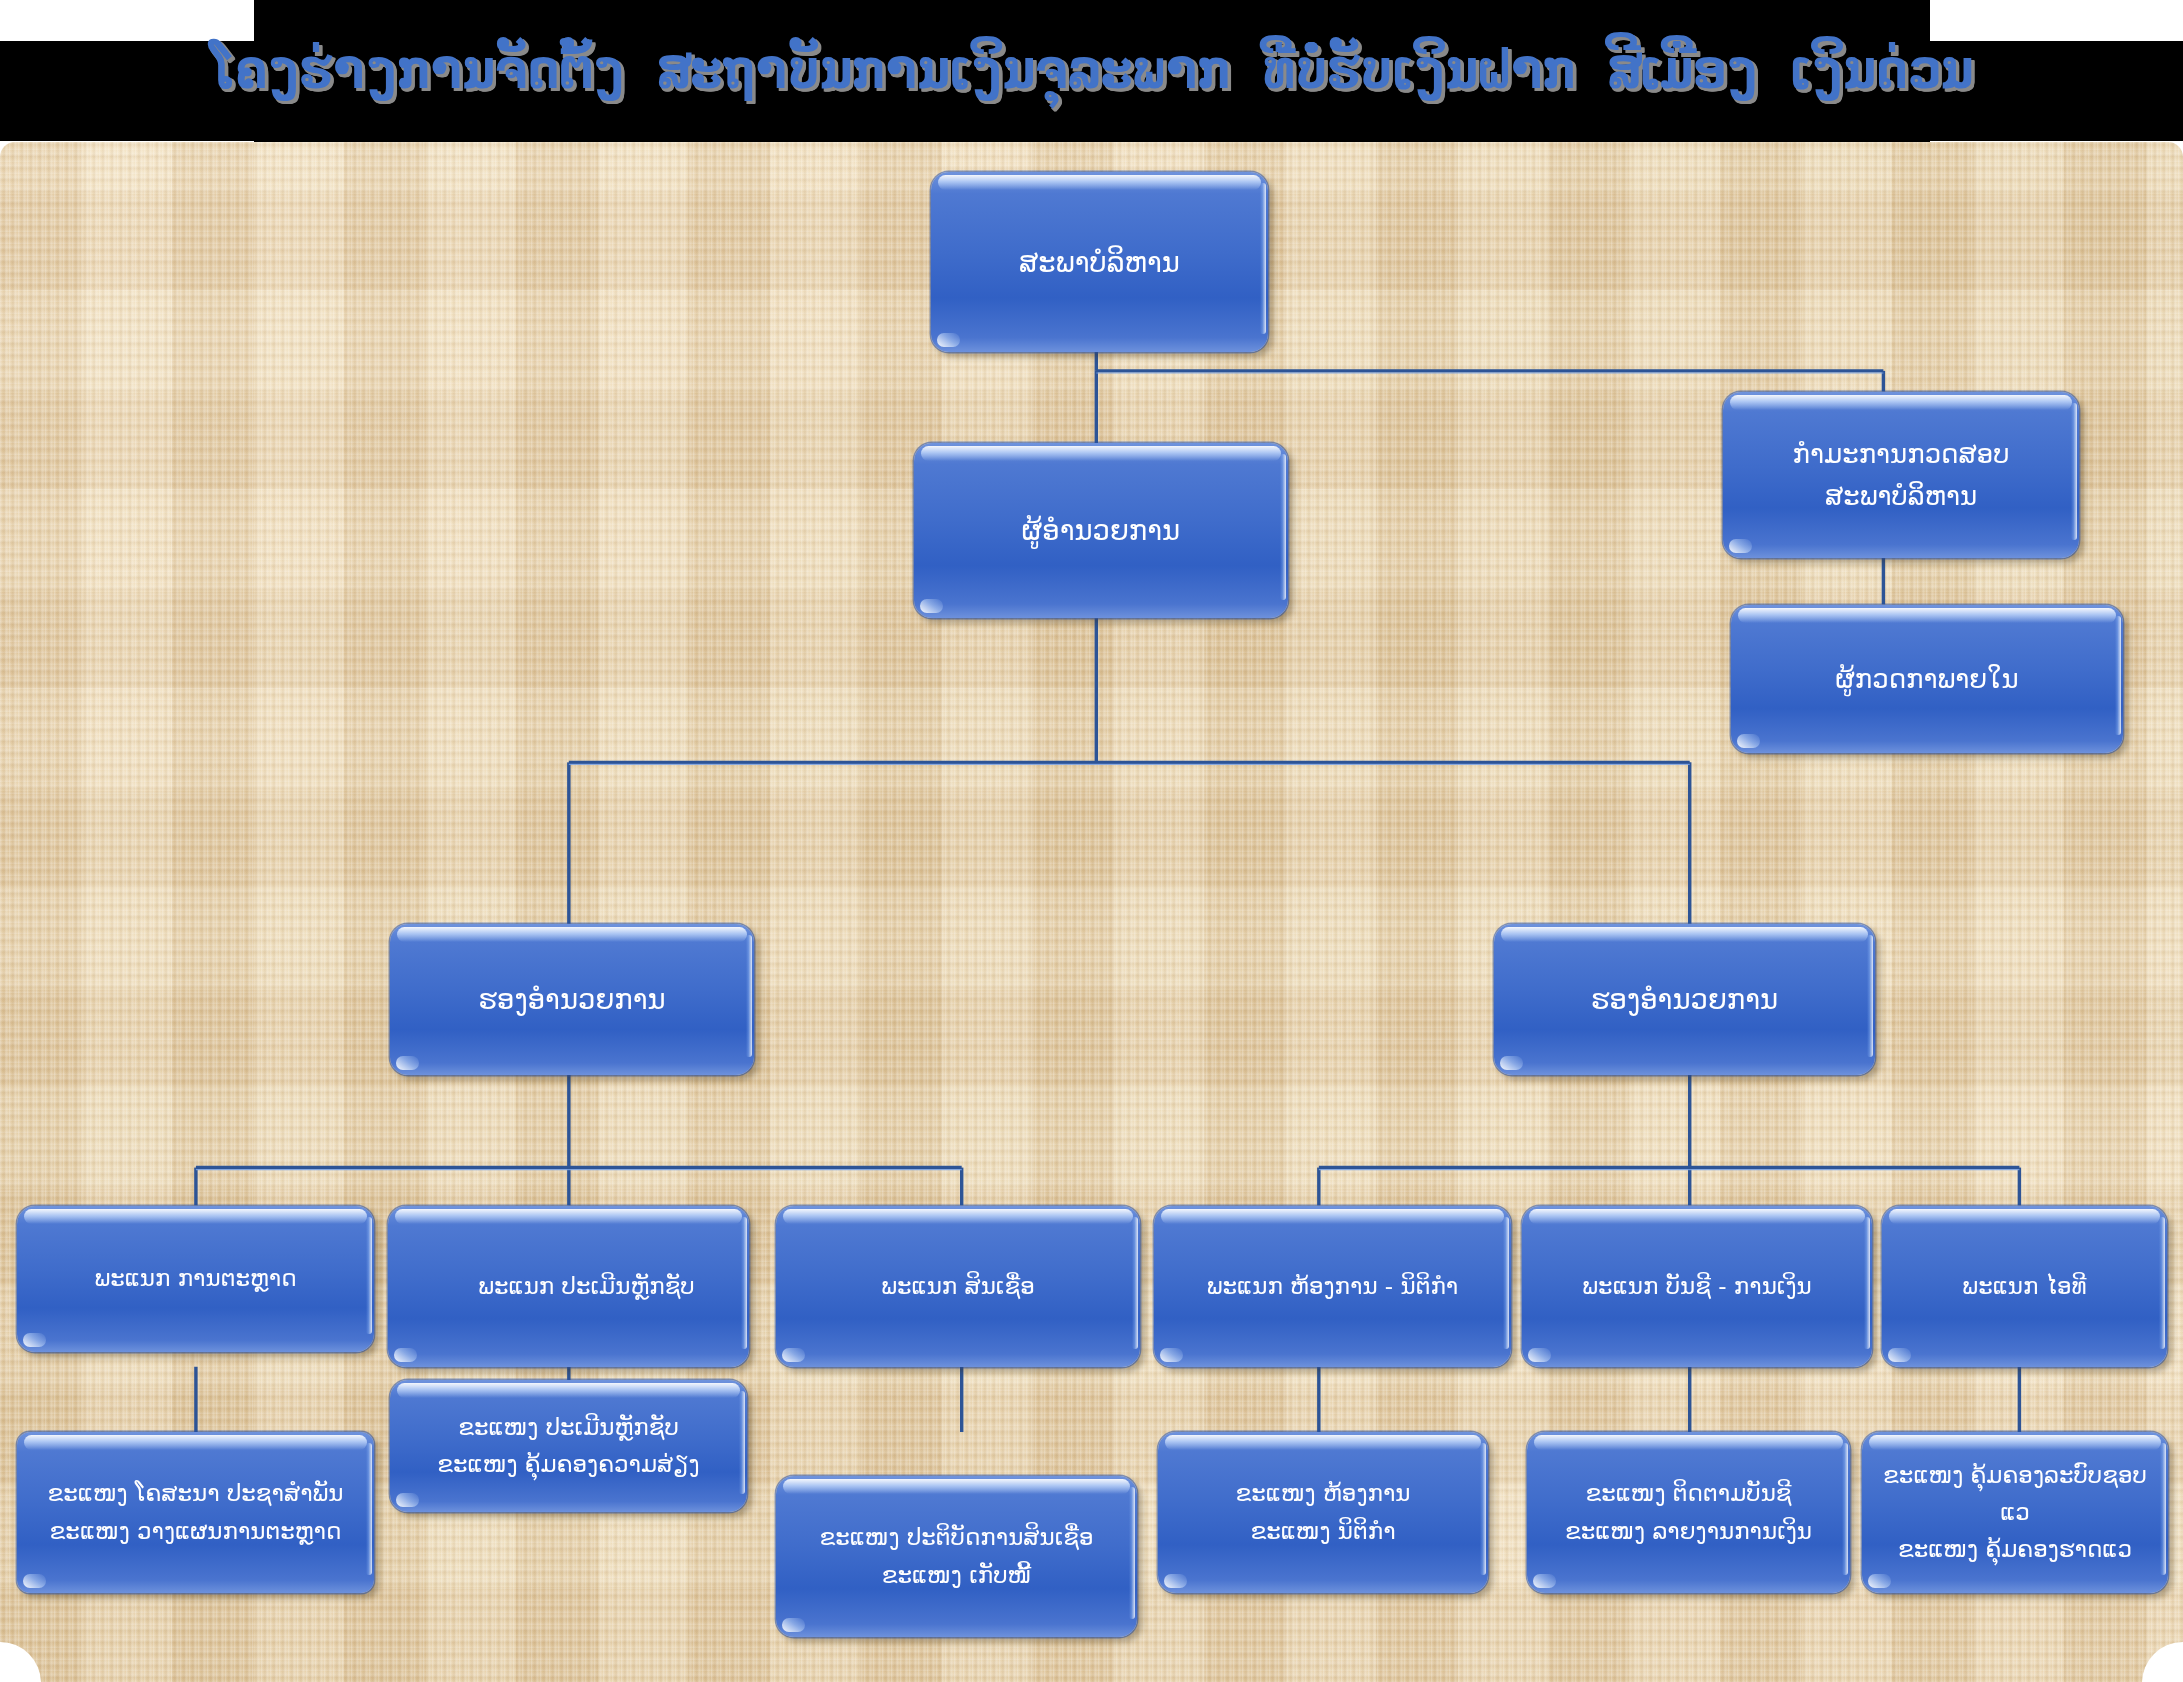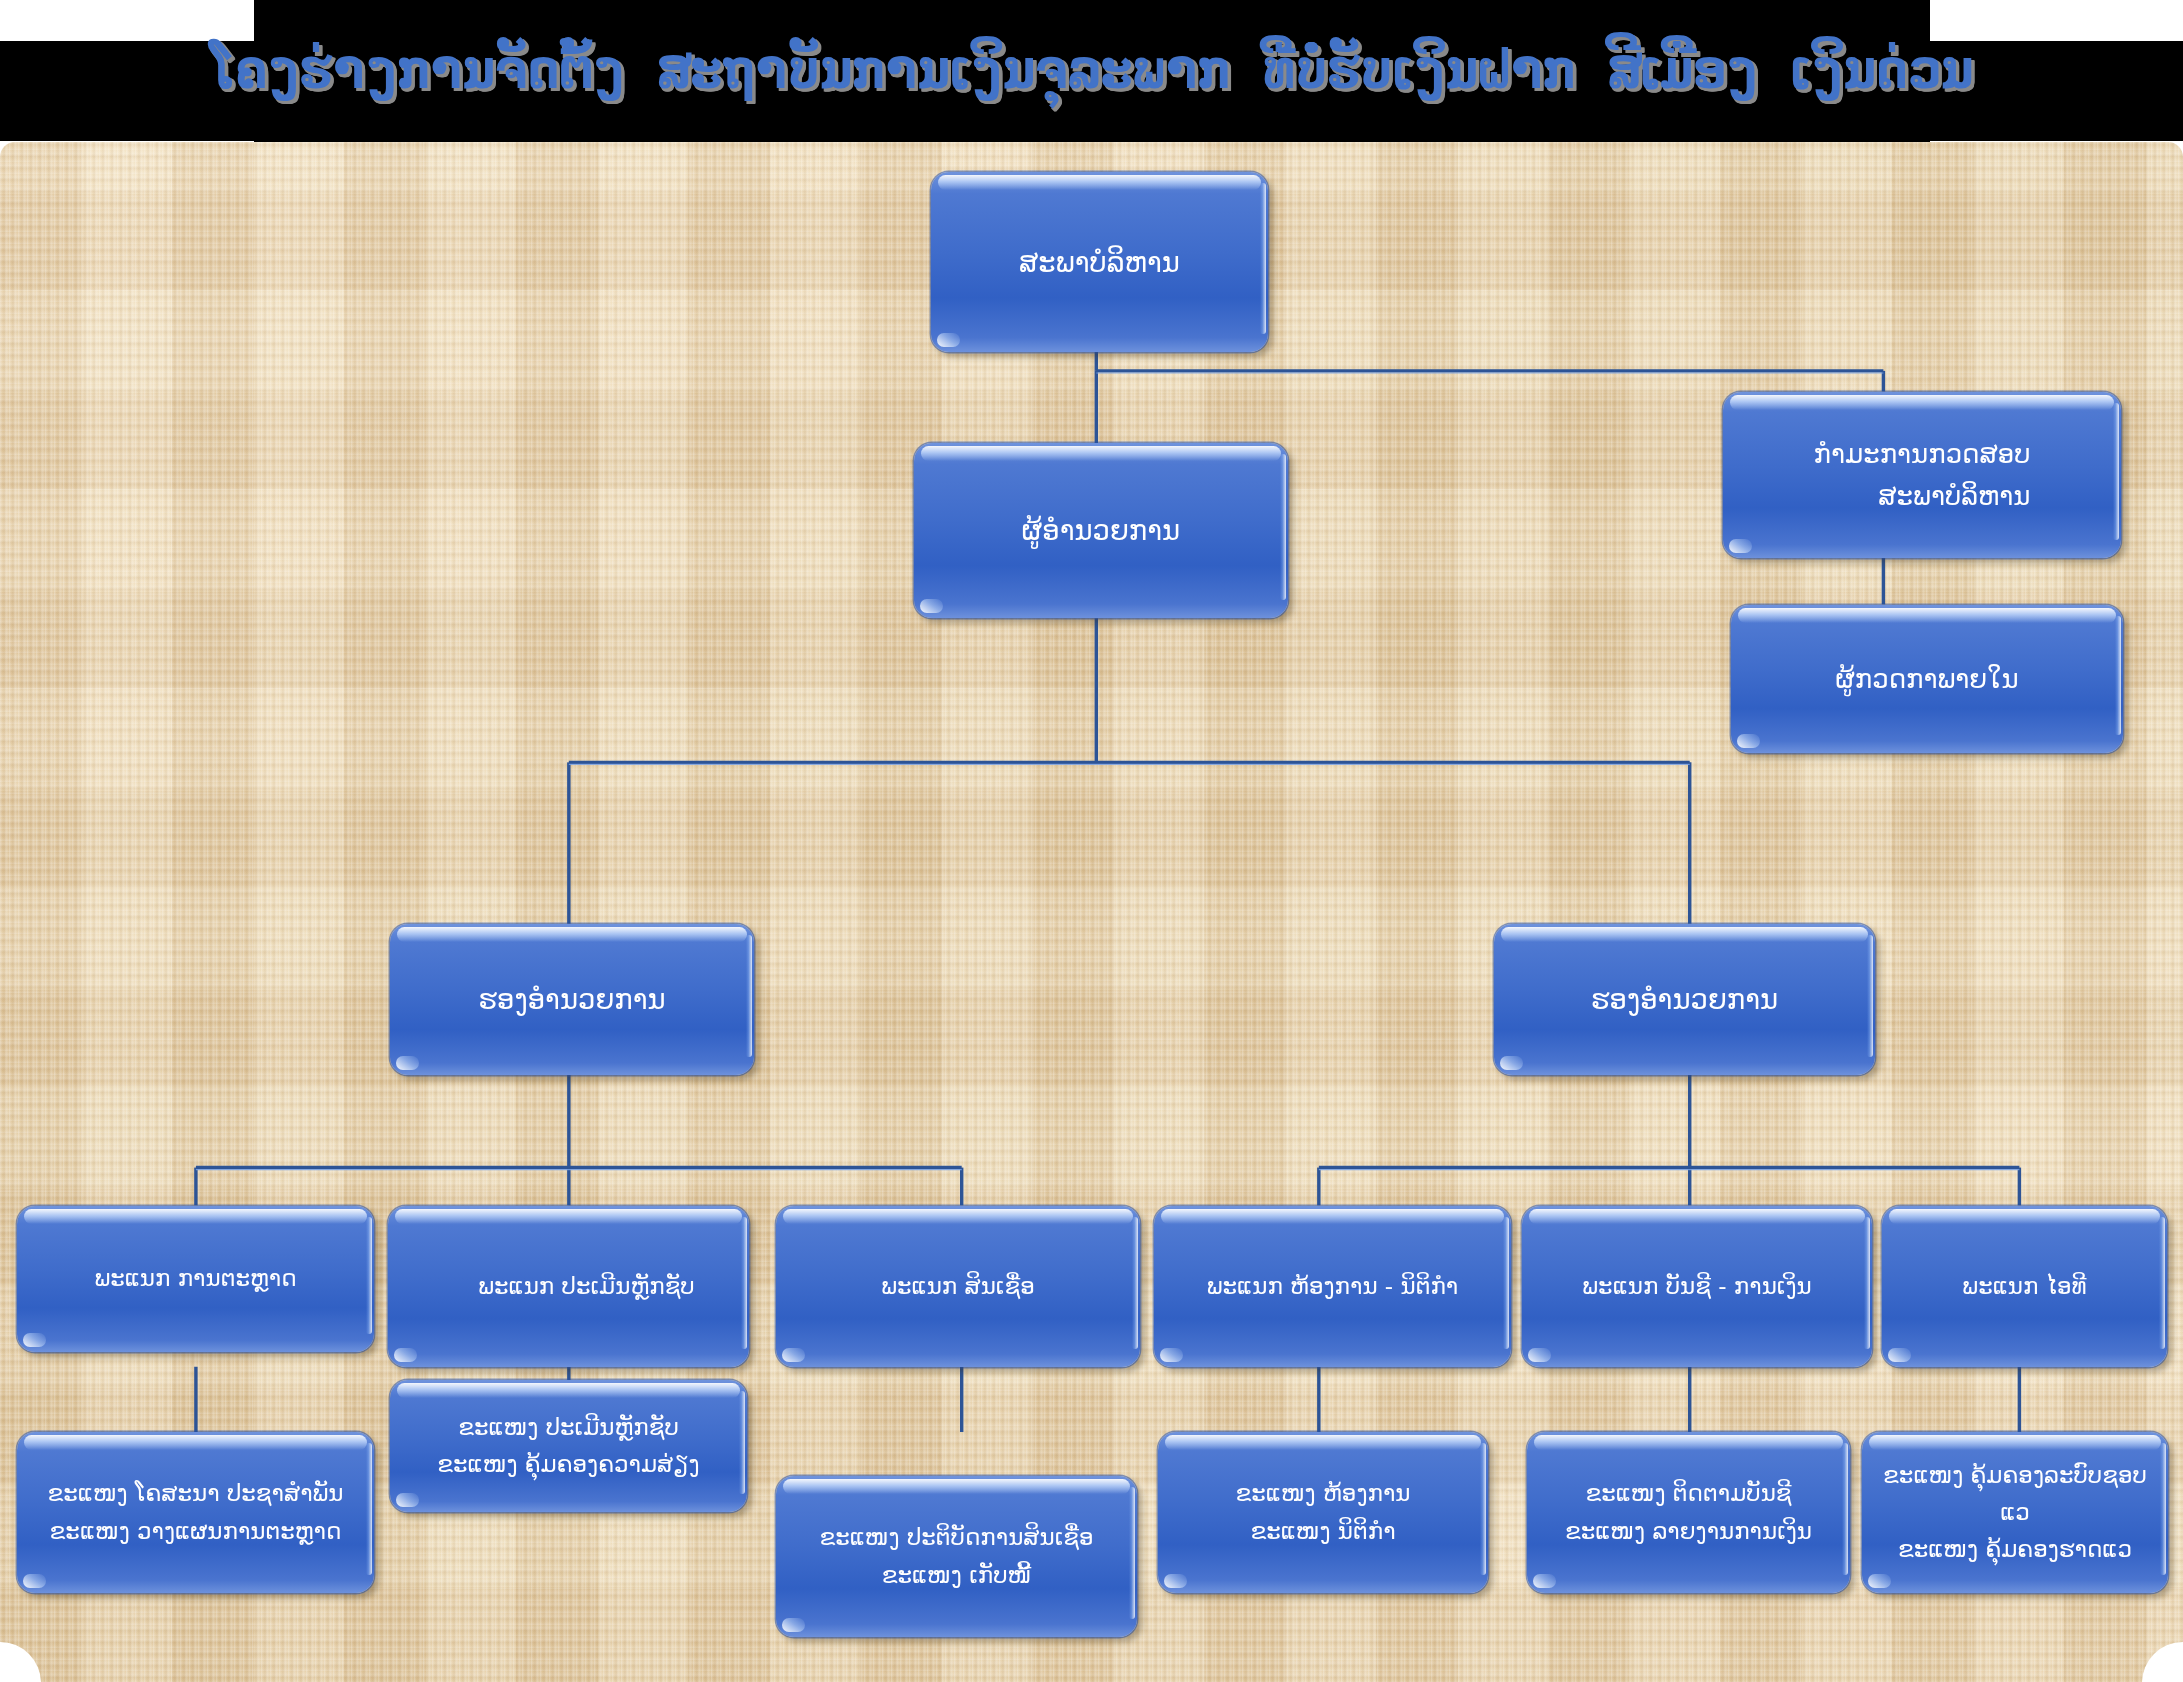--- a/index.html
+++ b/index.html
@@ -249,21 +249,21 @@
   <div class="node size-lg" style="left:931px; top:172px; width:337px; height:180px;">
     <span class="corner-gleam"></span>
     <span class="label">ສະພາບໍລິຫານ</span>
   </div>
 
   <div class="node size-lg" style="left:914px; top:443px; width:374px; height:175px;">
     <span class="corner-gleam"></span>
     <span class="label">ຜູ້ອຳນວຍການ</span>
   </div>
 
-  <div class="node size-md" style="left:1723px; top:392px; width:398px; height:166px;text-align:right;">
+  <div class="node size-md" style="left:1723px; top:392px; width:356px; height:166px;">
     <span class="corner-gleam"></span>
     <span class="label">ກຳມະການກວດສອບ
 ສະພາບໍລິຫານ</span>
   </div>
 
   <div class="node size-md" style="left:1731px; top:605px; width:392px; height:148px;">
     <span class="corner-gleam"></span>
     <span class="label">ຜູ້ກວດກາພາຍໃນ</span>
   </div>
 
@@ -300,21 +300,21 @@
   <div class="node size-sm" style="left:1522px; top:1206px; width:350px; height:161px;">
     <span class="corner-gleam"></span>
     <span class="label">ພະແນກ ບັນຊີ - ການເງິນ</span>
   </div>
 
   <div class="node size-sm" style="left:1882px; top:1206px; width:285px; height:161px;">
     <span class="corner-gleam"></span>
     <span class="label">ພະແນກ ໄອທີ</span>
   </div>
 
-  <div class="node size-sm" style="left:17px; top:1432px; width:357px; height:161px;">
+  <div class="node size-sm" style="left:17px; top:1432px; width:357px; height:161px;border-radius:13px;">
     <span class="corner-gleam"></span>
     <span class="label">ຂະແໜງ ໂຄສະນາ ປະຊາສຳພັນ
 ຂະແໜງ ວາງແຜນການຕະຫຼາດ</span>
   </div>
 
   <div class="node size-sm" style="left:390px; top:1368px; width:357px; height:132px;margin-top:12px;">
     <span class="corner-gleam"></span>
     <span class="label">ຂະແໜງ ປະເມີນຫຼັກຊັບ
 ຂະແໜງ ຄຸ້ມຄອງຄວາມສ່ຽງ</span>
   </div>

